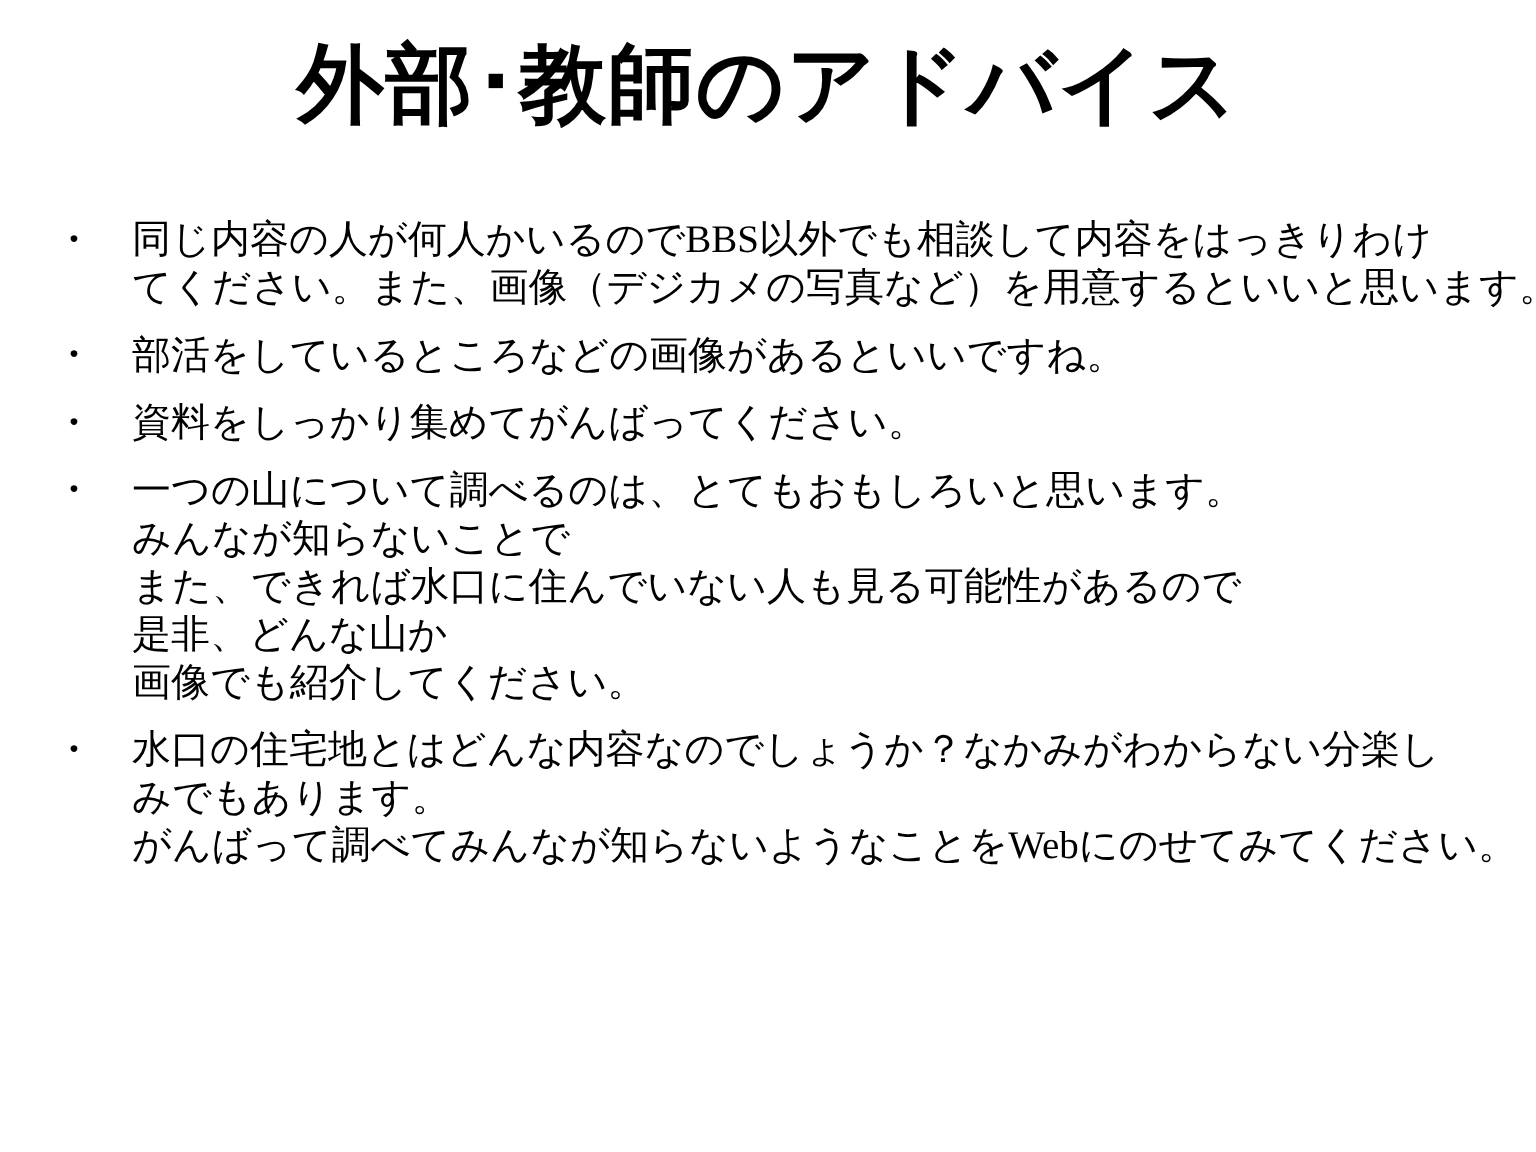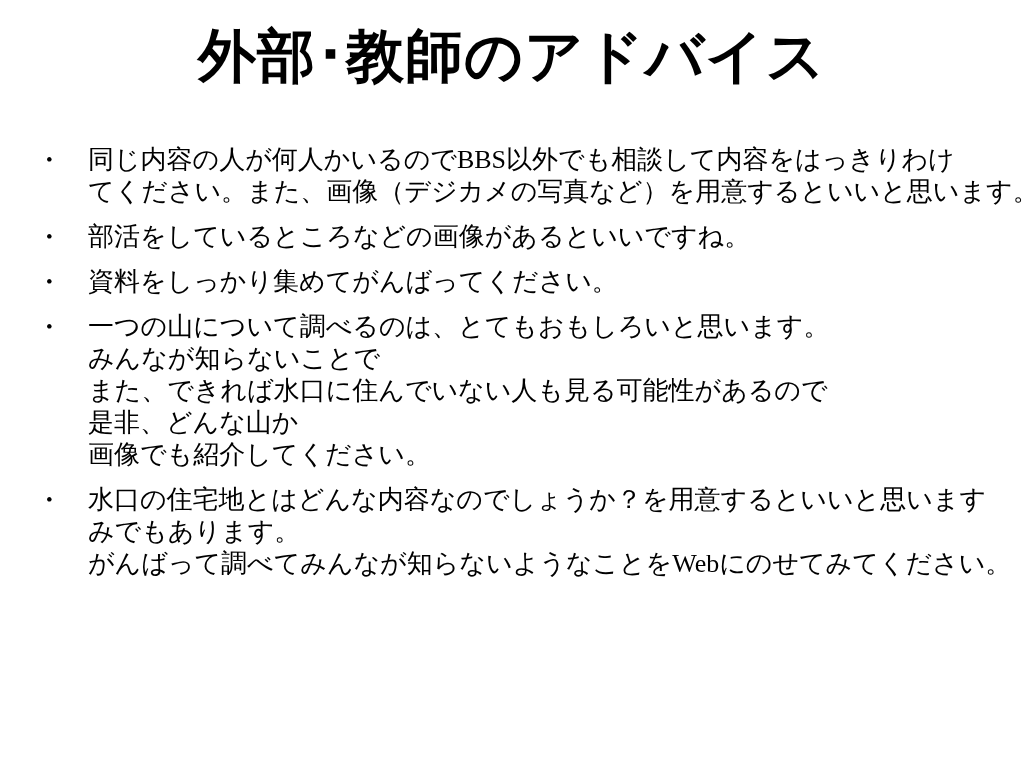--- a/index.html
+++ b/index.html
@@ -82,19 +82,19 @@
       <span class="bullet-marker">•</span>
       <div class="bullet-text">一つの山について調べるのは、とてもおもしろいと思います。
 みんなが知らないことで
 また、できれば水口に住んでいない人も見る可能性があるので
 是非、どんな山か
 画像でも紹介してください。</div>
     </div>
 
     <div class="bullet-item">
       <span class="bullet-marker">•</span>
-      <div class="bullet-text">水口の住宅地とはどんな内容なのでしょうか？を用意するといいと思います
+      <div class="bullet-text">水口の住宅地とはどんな内容なのでしょうか？なかみがわからない分楽し
 みでもあります。
 がんばって調べてみんなが知らないようなことをWebにのせてみてください。</div>
     </div>
 
   </div>
 </div>
 
 </body></html>

